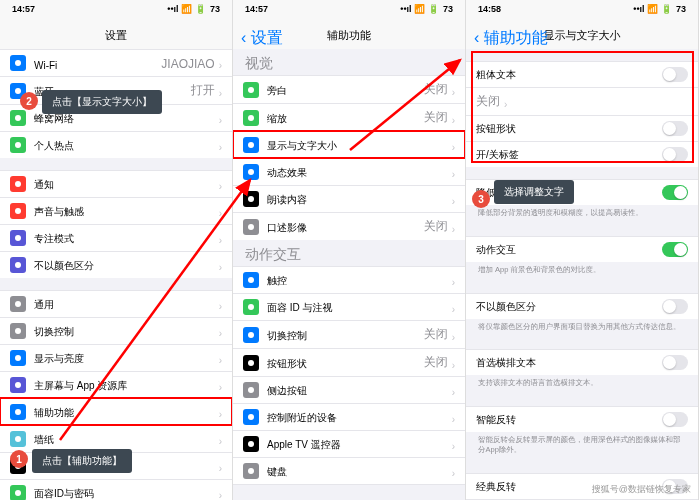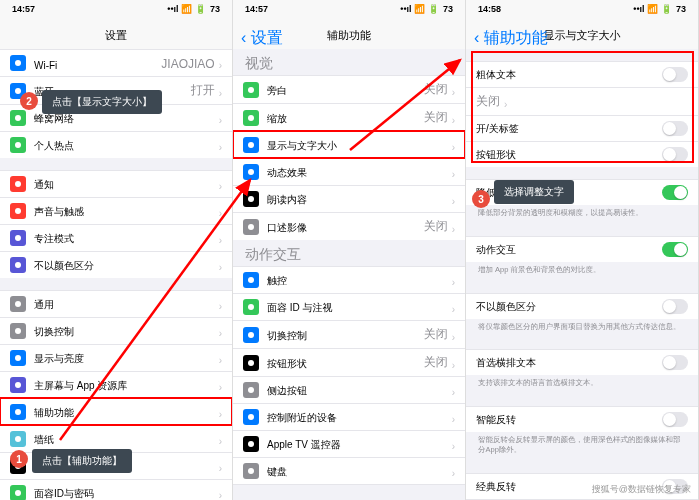--- a/index.html
+++ b/index.html
@@ -350,25 +350,25 @@
       <div class="sp"></div>
       <div class="row">
         <div class="lb">粗体文本</div>
         <div class="tg"></div>
       </div>
       <div class="row">
         <div class="val">关闭</div>
         <div class="ch">›</div>
       </div>
       <div class="row">
+        <div class="lb">按钮形状</div>
+        <div class="tg"></div>
+      </div>
+      <div class="row">
         <div class="lb">开/关标签</div>
-        <div class="tg"></div>
-      </div>
-      <div class="row">
-        <div class="lb">按钮形状</div>
         <div class="tg"></div>
       </div>
       <div class="sp"></div>
       <div class="row">
         <div class="lb">降低透明度</div>
         <div class="tg on"></div>
       </div>
       <div class="sub">降低部分背景的透明度和模糊度，以提高易读性。</div>
       <div class="sp"></div>
       <div class="row">

